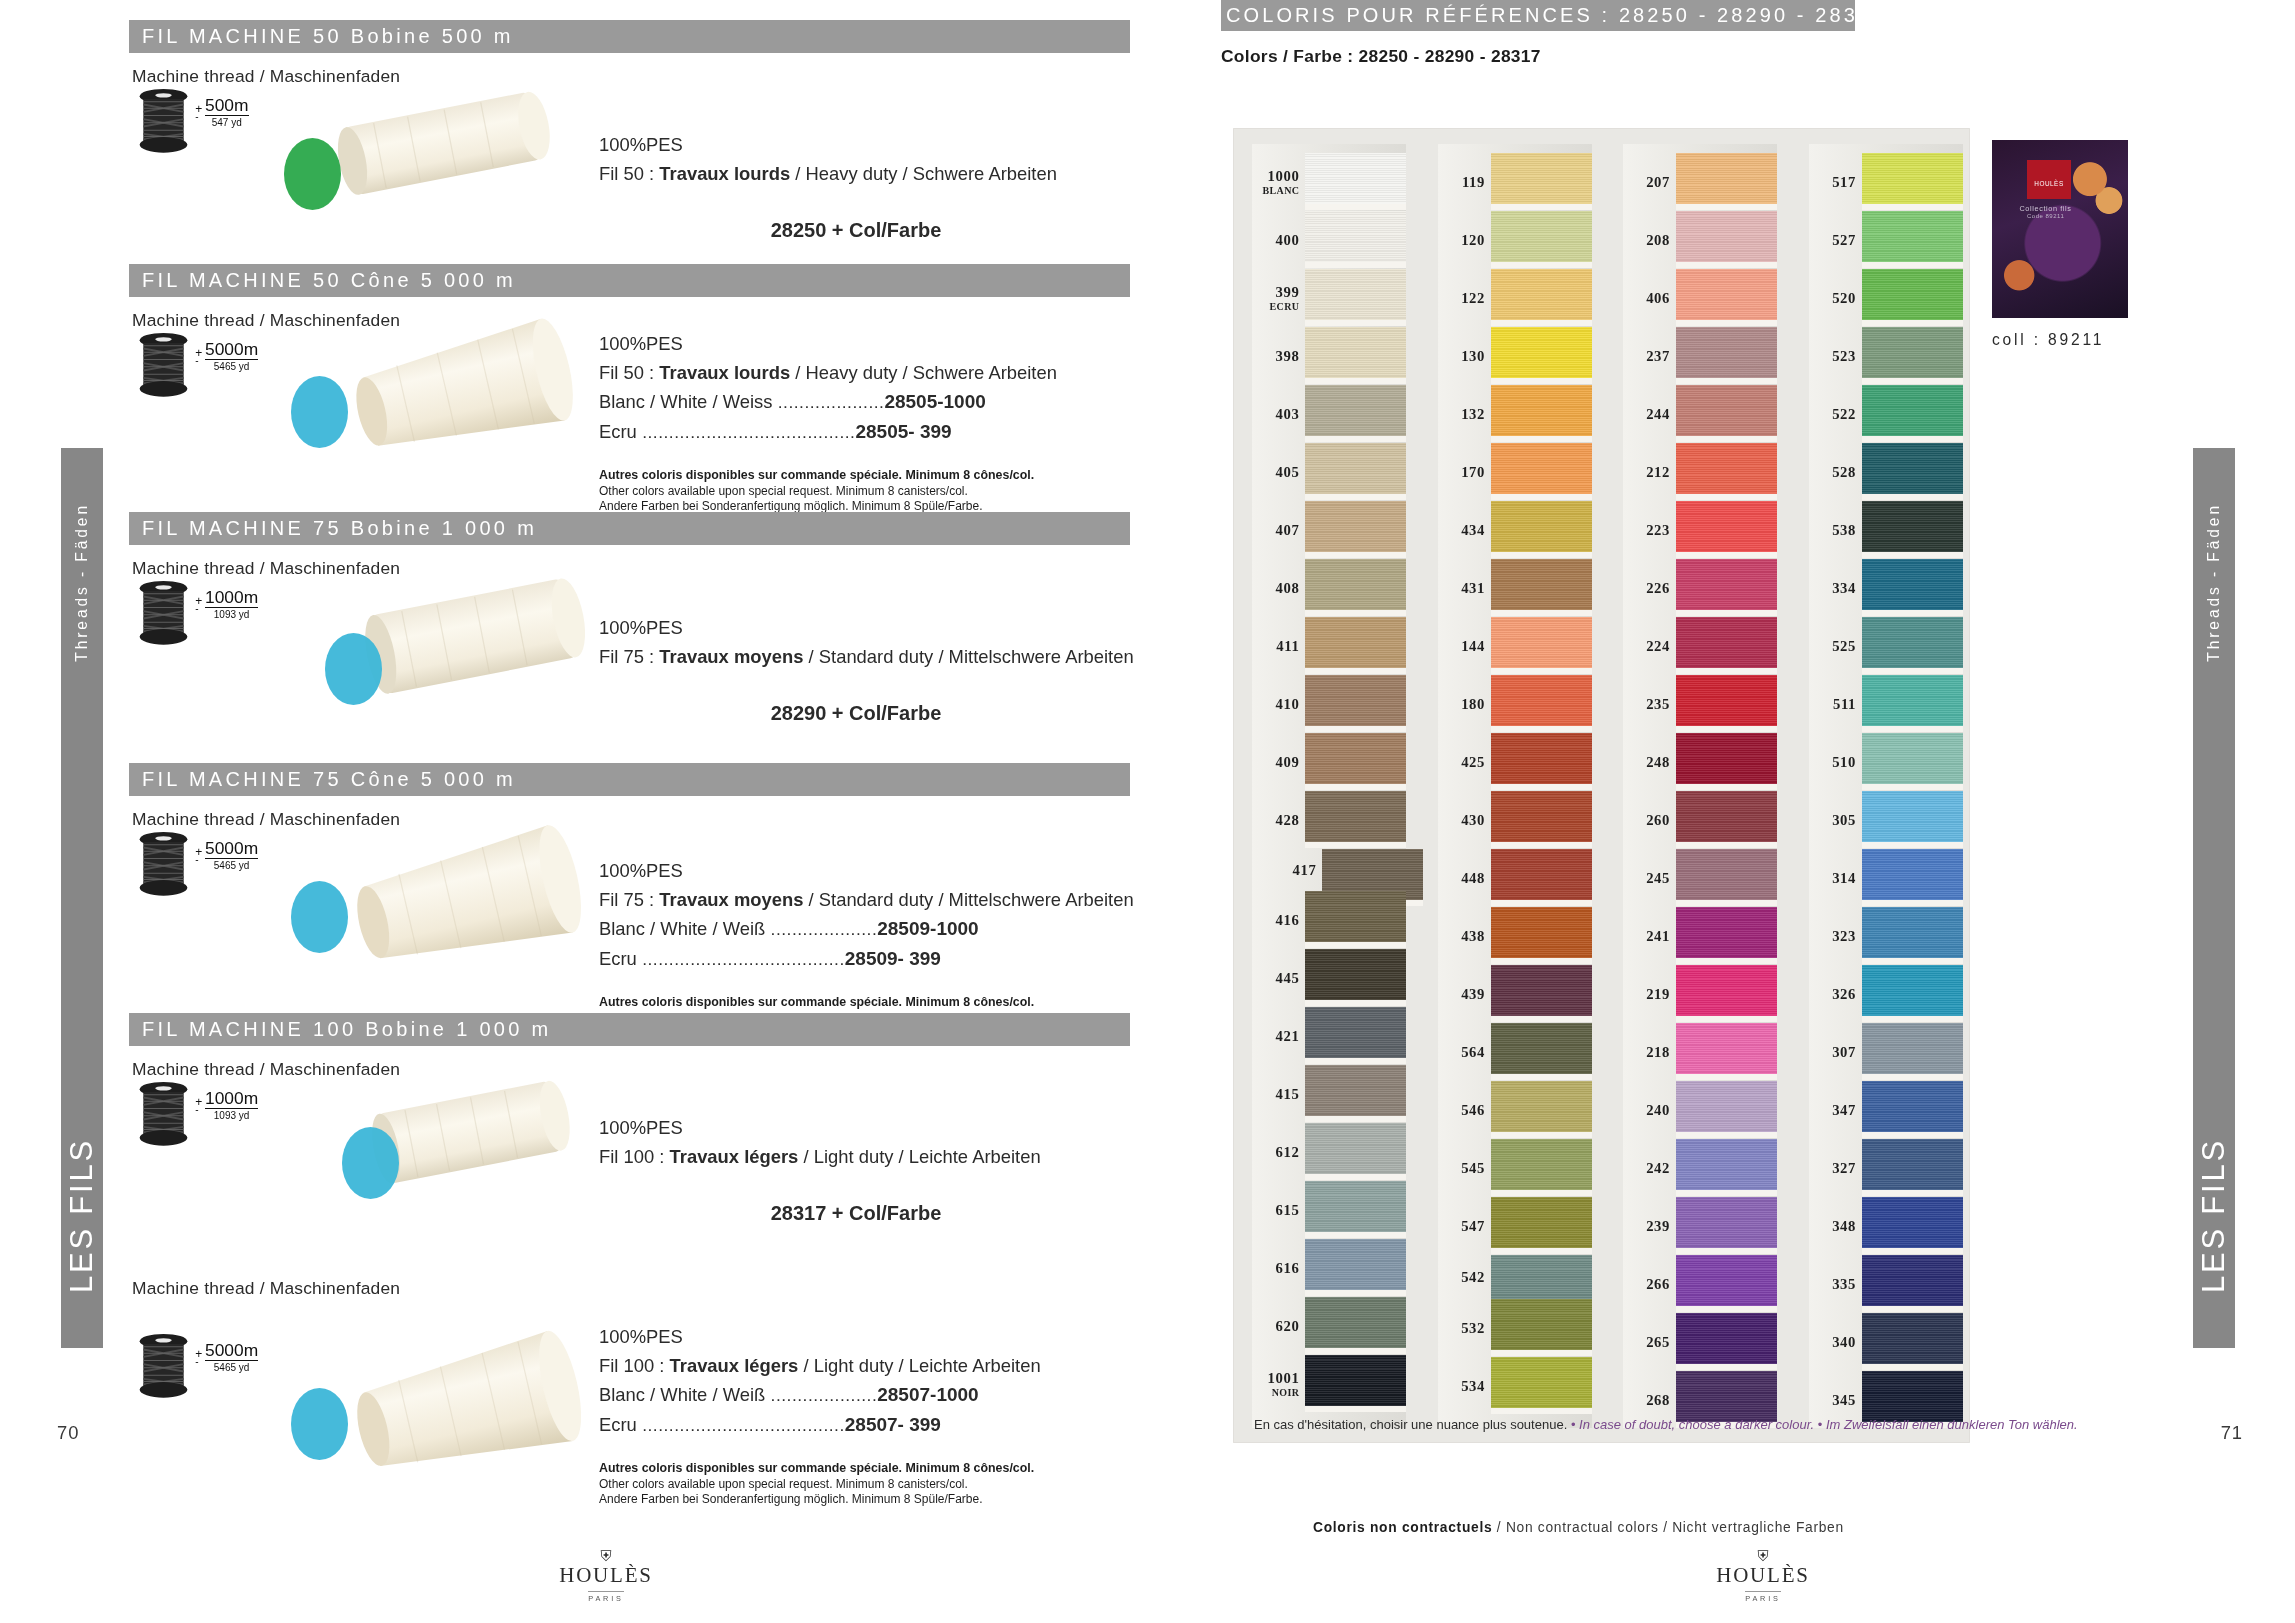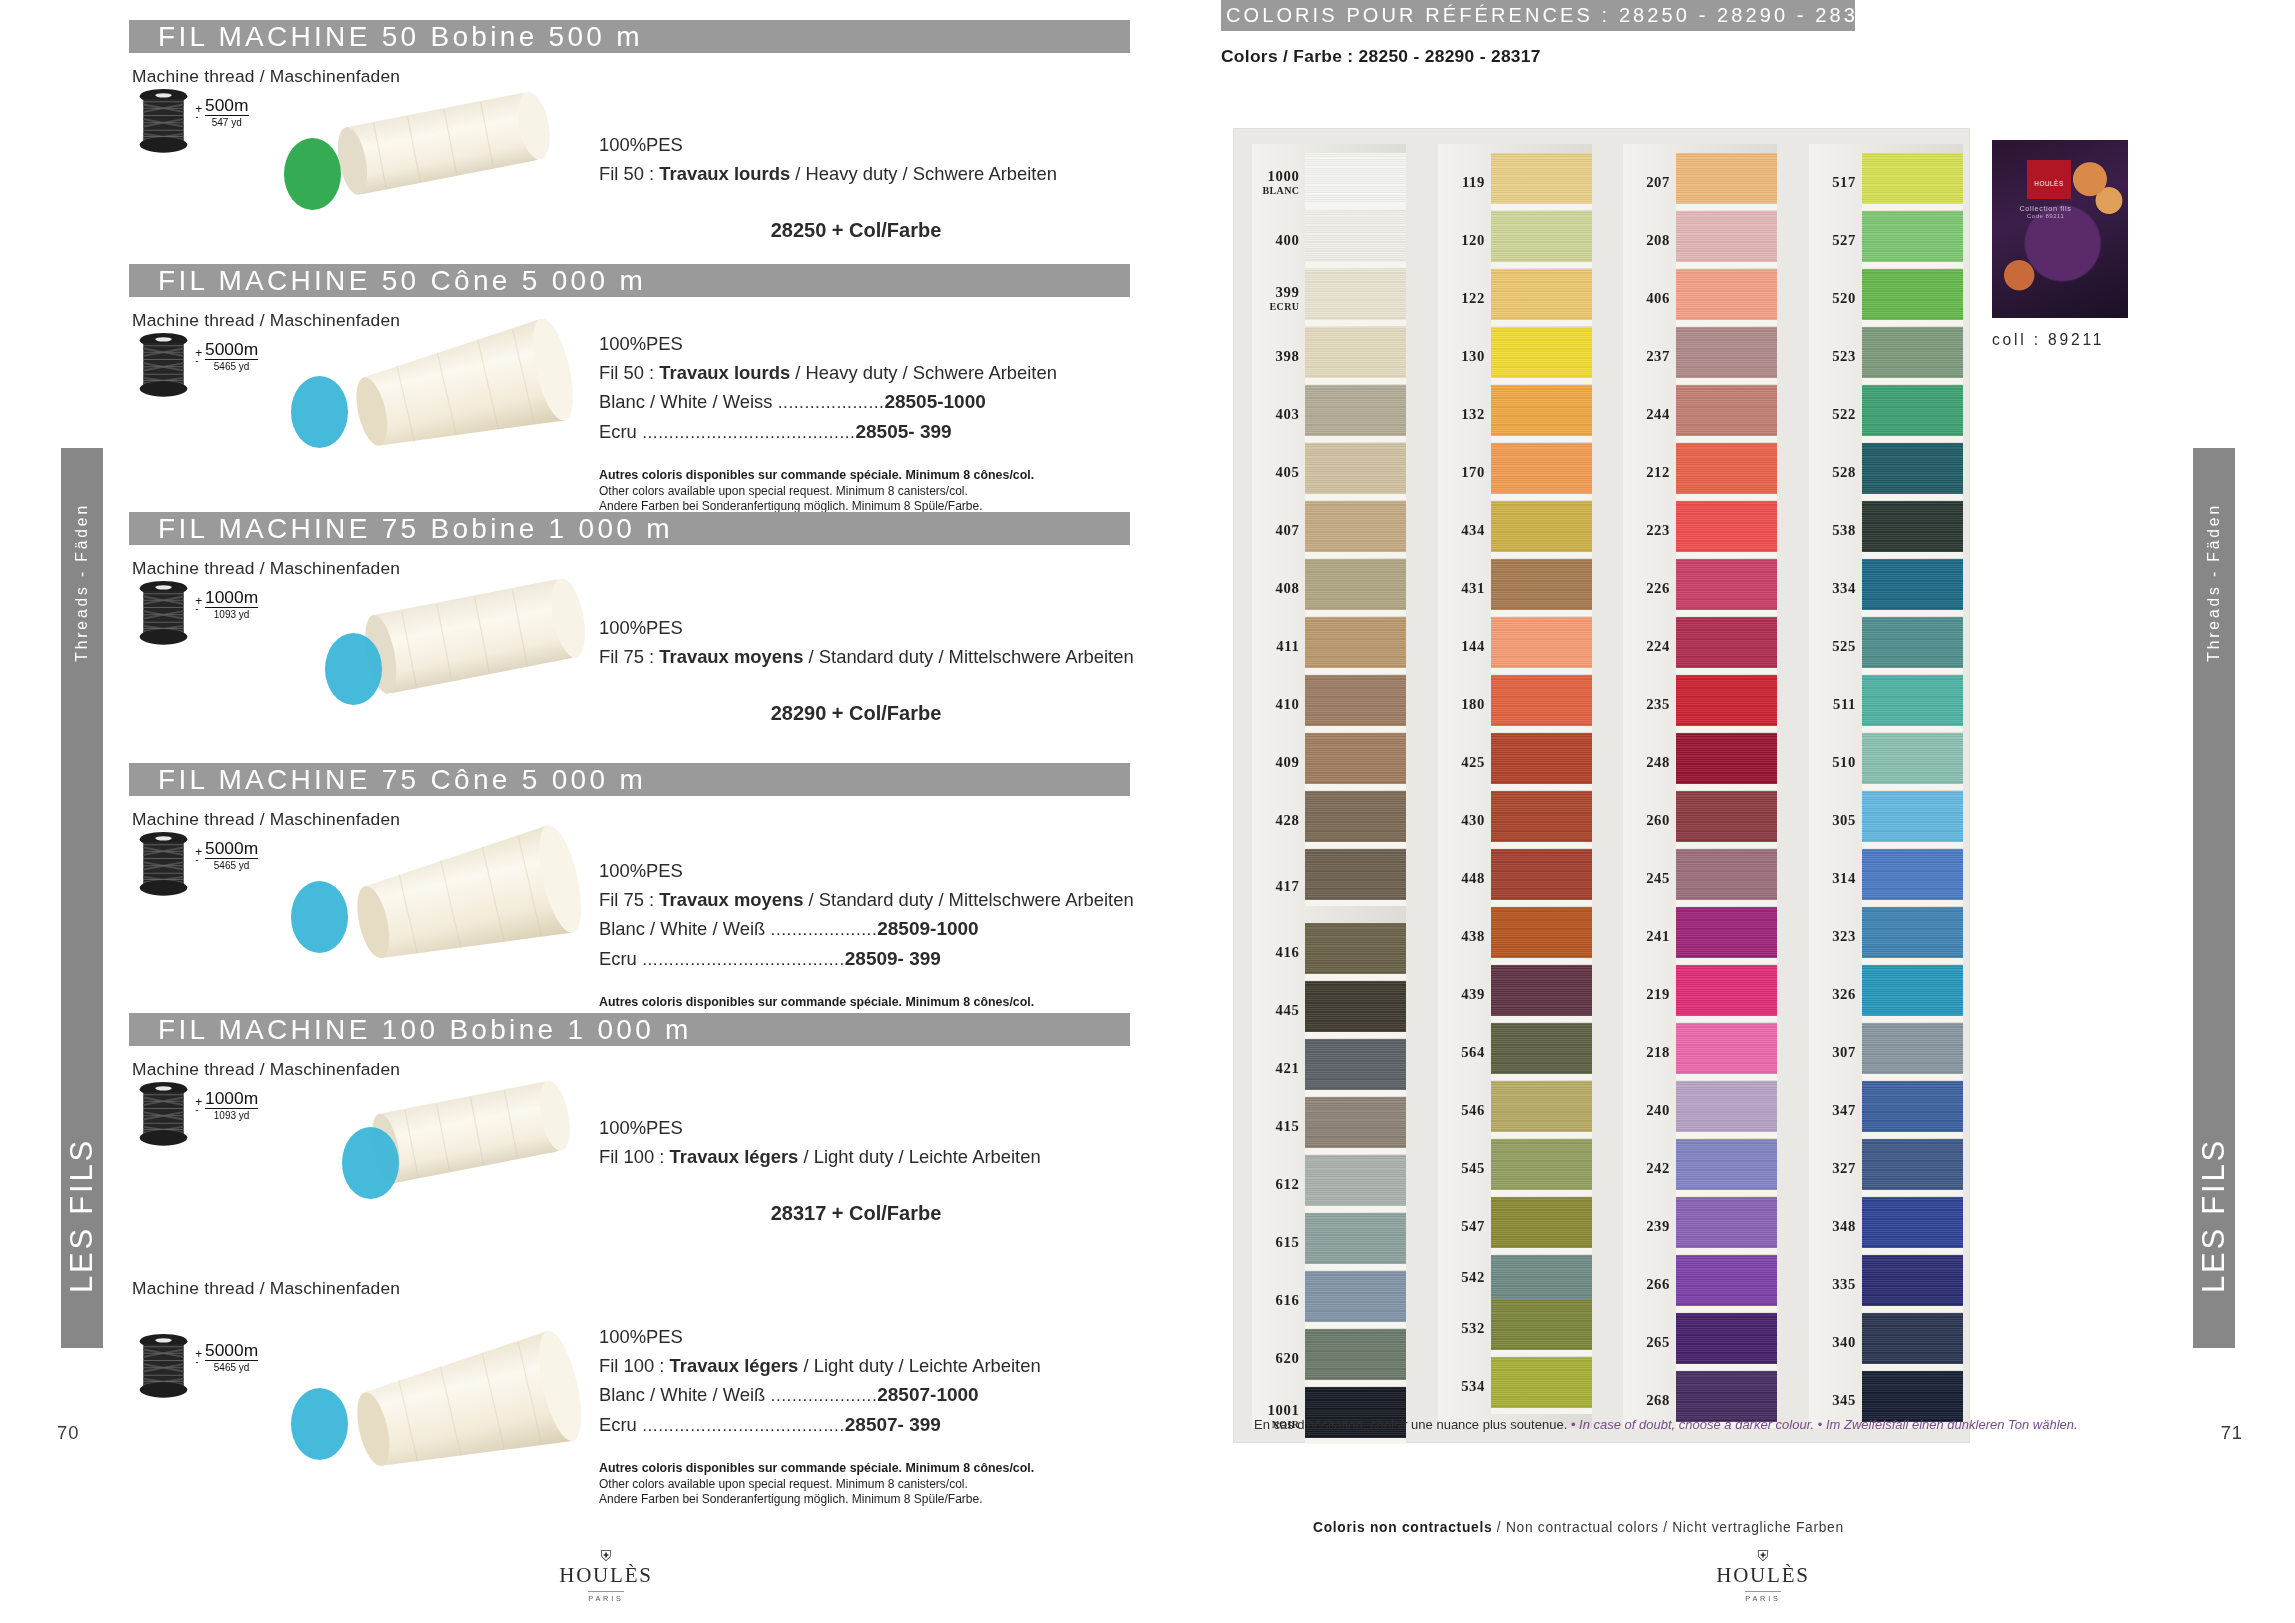--- a/index.html
+++ b/index.html
@@ -32,22 +32,22 @@
   }
   .pagenum.left  { left: 57px; top: 1422px; }
   .pagenum.right { right: 53px; top: 1422px; }
 
   
   .left-page { position: absolute; left: 129px; top: 0; width: 1001px; height: 1624px; }
 
   .band {
     background: #9a9a9a; color: #ffffff;
     height: 33px; line-height: 33px;
-    padding-left: 29px;
-    font-size: 28px; letter-spacing: 3.3px; font-weight: 400;
+    padding-left: 13px;
+    font-size: 20px; letter-spacing: 3.3px; font-weight: 400;
     white-space: nowrap; overflow: hidden;
   }
   .sub-lang { font-size: 17.4px; color: #2b2b2b; margin-top: 13px; margin-left: 3px; letter-spacing: 0.2px;}
   .prod-body { position: relative; height: 0; }
 
   
   .spool-block { position: absolute; left: 5.5px; display: flex; align-items: flex-start; }
   .spool-svg { width: 57px; height: 66px; display:block; }
   .spool-meta { margin-left: 3.7px; margin-top: 9.2px; display: flex; align-items: center;}
   .plusminus { display:flex; flex-direction:column; font-size: 12px; line-height: 8.3px; color:#111; margin-right:2.8px;}
@@ -563,21 +563,21 @@
               <div class="sw" style="height: 58px;">
                 <div class="band-color" style="height:51px;background:#a07c5e"></div>
                 <div class="gap"></div>
                 <div class="num">409</div>
               </div>
               <div class="sw" style="height: 58px;">
                 <div class="band-color" style="height:51px;background:#7b6a55"></div>
                 <div class="gap"></div>
                 <div class="num">428</div>
               </div>
-              <div class="sw" style="height: 74px;">
+              <div class="sw" style="height: 42px; margin-left: 17px;">
                 <div class="band-color" style="height:51px;background:#6d6150"></div>
                 <div class="gap"></div>
                 <div class="num">417</div>
               </div>
               <div class="sw" style="height: 58px;">
                 <div class="band-color" style="height:51px;background:#6a6047"></div>
                 <div class="gap"></div>
                 <div class="num">416</div>
               </div>
               <div class="sw" style="height: 58px;">

